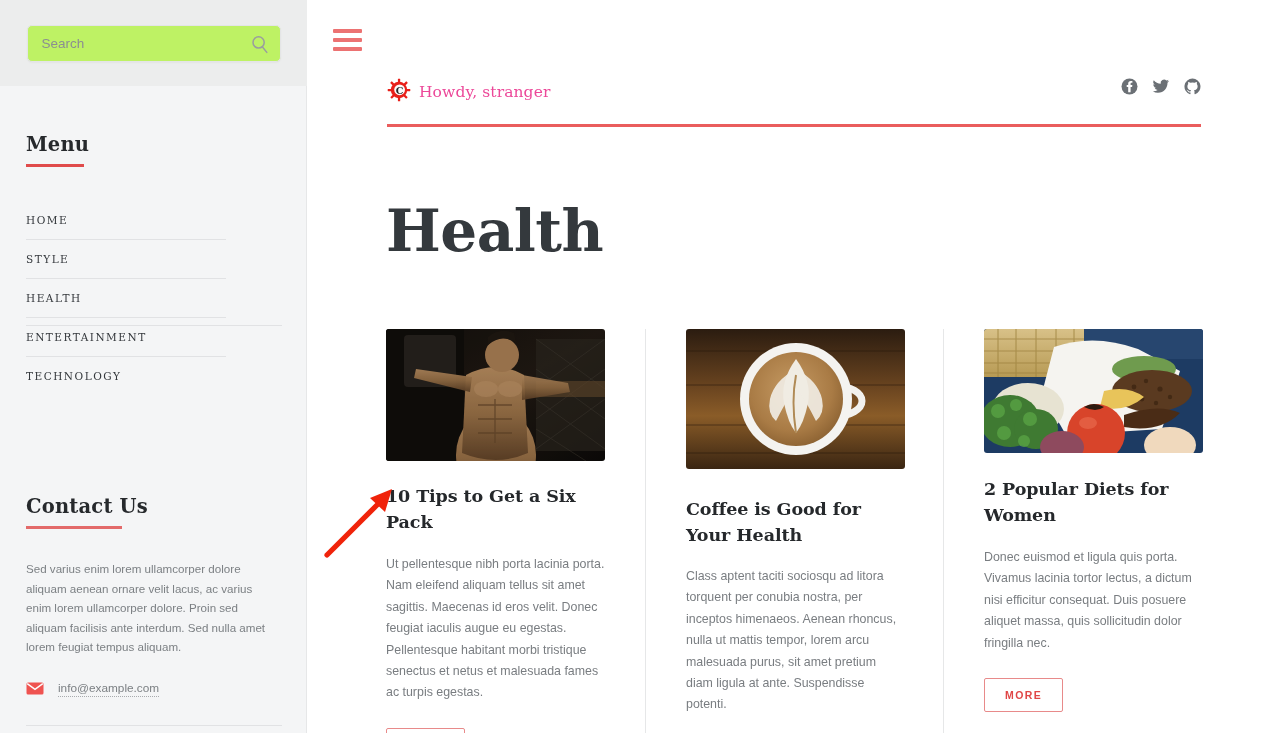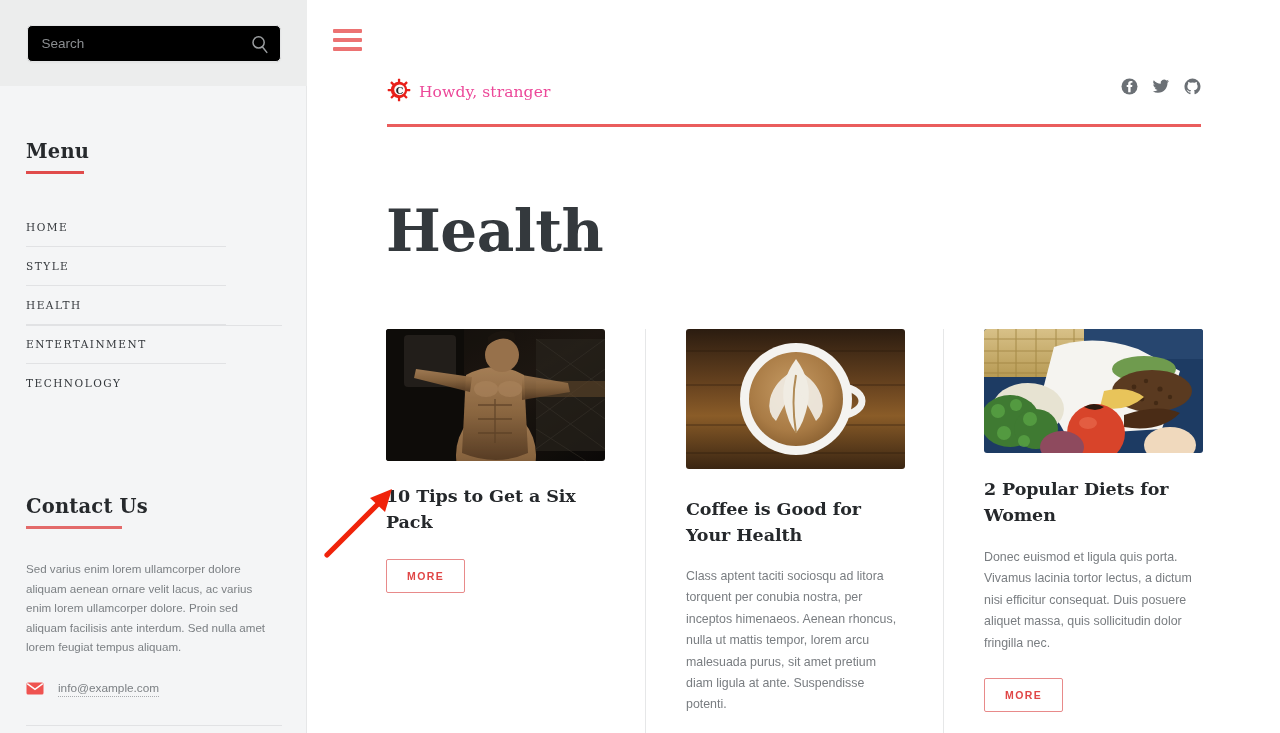--- a/index.html
+++ b/index.html
@@ -21,21 +21,21 @@
   }
   #search-wrap {
     position: absolute; left: 0; top: 0;
     width: 307px; height: 86px;
     background: #eceded;
     display: flex; align-items: center; justify-content: center;
   }
   #search-box {
     position: relative;
     width: 254px; height: 37px;
-    background: #000000;
+    background: #bef264;
     border: 1px solid #e4e5e6;
     border-radius: 5px;
     box-shadow: 0 1px 2px rgba(0,0,0,0.04);
     display: flex; align-items: center;
   }
   #search-input {
     border: 0; outline: 0; background: transparent;
     font-family: "Liberation Sans", sans-serif;
     font-size: 13.5px; color: #6f7275;
     padding-left: 14px; width: 210px; height: 100%;
@@ -51,21 +51,21 @@
     color: #26292c;
     letter-spacing: 0.2px;
     margin: 0;
   }
   .heading-rule {
     width: 58px; height: 3px; background: #e04b4b;
     margin-top: 8px;
   }
   .heading-rule.wide { width: 96px; background:#e36a6a; }
 
-  #menu-block { position: absolute; left: 0; top: 140px; width: 252px; }
+  #menu-block { position: absolute; left: 0; top: 133px; width: 252px; }
   #menu-list { margin: 34px 0 0 0; padding: 0; list-style: none; }
   #menu-list li { border-bottom: 1px solid #e1e2e4; }
   #menu-list li:first-child { border-top: 0; }
   .menu-link {
     display: block;
     padding: 13px 0 13px 0;
     font-family: "DejaVu Serif", "Liberation Serif", serif;
     font-size: 10.5px;
     letter-spacing: 1.5px;
     text-transform: uppercase;
@@ -352,20 +352,21 @@
             <path d="M102 16 q14 -12 28 -2 l-2 -10 q-14 -6 -26 4 z" fill="#221a13"></path>
             <g stroke="#6e4e2e" stroke-width="1.3" opacity="0.8" fill="none">
               <path d="M92 76 h34 M92 90 h34 M92 104 h34 M109 70 v44"></path>
             </g>
             <ellipse cx="100" cy="60" rx="12" ry="8" fill="#d1a271" opacity="0.6"></ellipse>
             <ellipse cx="124" cy="60" rx="12" ry="8" fill="#d1a271" opacity="0.6"></ellipse>
             <rect x="0" y="0" width="219" height="132" fill="#000" opacity="0.18"></rect>
           </svg>
         </div>
         <h3 class="card-title">10 Tips to Get a Six Pack</h3>
+        <p class="card-body">Ut pellentesque nibh porta lacinia porta. Nam eleifend aliquam tellus sit amet sagittis. Maecenas id eros velit. Donec feugiat iaculis augue eu egestas. Pellentesque habitant morbi tristique senectus et netus et malesuada fames ac turpis egestas.</p>
         <button class="more-btn">MORE</button>
       </article>
 
       <article class="card card-2">
         <div class="card-img">
           <svg width="219" height="140" viewBox="0 0 219 140" preserveAspectRatio="none">
             <defs>
               <linearGradient id="wood" x1="0" y1="0" x2="0" y2="1">
                 <stop offset="0" stop-color="#2b1c10"></stop>
                 <stop offset="0.42" stop-color="#6b4520"></stop>

